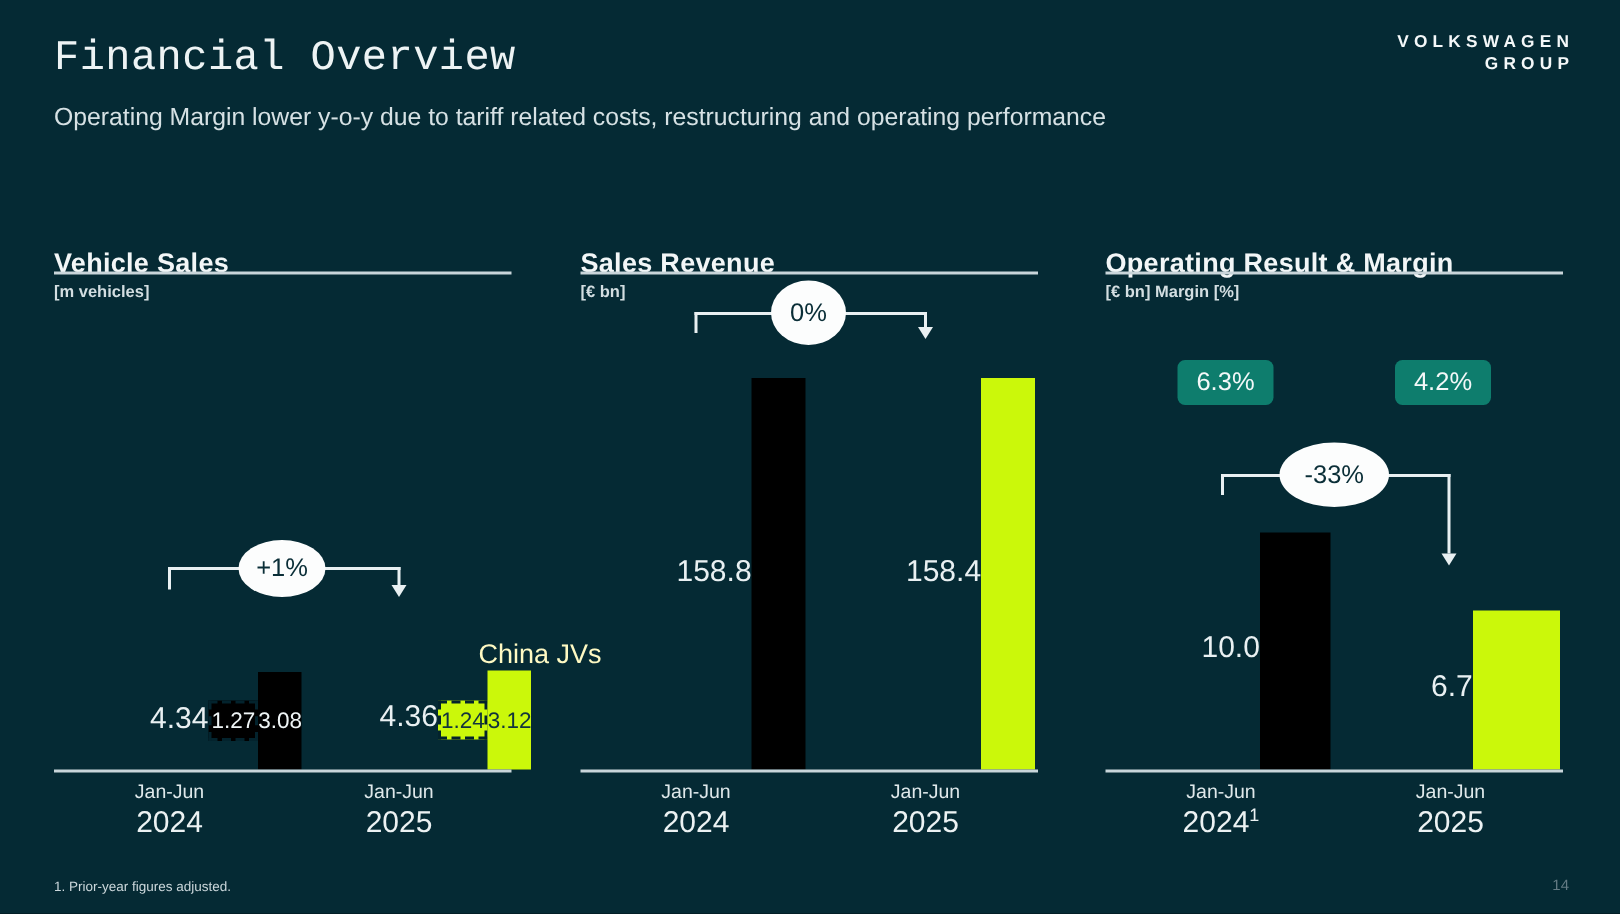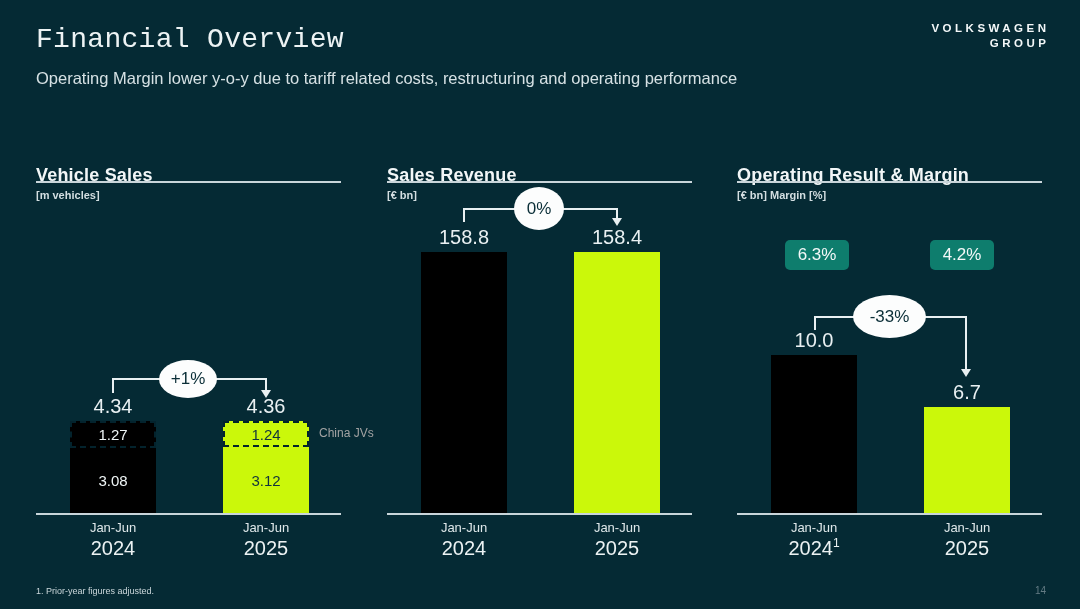--- a/index.html
+++ b/index.html
@@ -18,22 +18,22 @@
   .panel{position:absolute;top:148px;width:305px;height:440px;}
   .p1{left:36px}.p2{left:387px}.p3{left:737px}
   .chart-title{position:absolute;top:2px;left:0;font-size:18px;font-weight:bold;
                color:#F2F6F7;letter-spacing:.2px;}
   .rule{position:absolute;top:33px;left:0;width:100%;height:2px;background:#C9D5DA;}
   .unit{position:absolute;top:41px;left:0;font-size:11px;color:#D3DEE1;font-weight:bold;}
   .plot{position:absolute;top:0;left:0;width:305px;height:365px;}
   .axis{position:absolute;top:365px;left:0;width:100%;height:2px;background:#C9D5DA;}
 
   
-  .bar-col{position:absolute;bottom:0;width:86px;display:flex;flex-direction:column;
-           align-items:center;}
+  .bar-col{position:absolute;bottom:0;width:86px;display:flex;
+           align-items:center;margin-left:30px;}
   .b1{left:34px}.b2{left:187px}
   .bar-value{font-size:20px;color:#E9F0F2;margin-bottom:3px;}
   .bar{width:86px;}
   .teal{background:#000000}.lime{background:#CBF80A}
   .seg{width:86px;display:flex;align-items:center;justify-content:center;
        box-sizing:border-box;font-size:15px;}
   .seg-dashed{border:2px dashed #03232D;}
   .lbl-light{color:#EFF5F6}.lbl-dark{color:#11333D}
 
   
@@ -50,21 +50,21 @@
              border-right:5px solid transparent;border-top:8px solid #E9F0F2;}
   .oval{position:absolute;background:#FCFDFD;border-radius:50%;display:flex;
         align-items:center;justify-content:center;color:#0A2E37;font-size:17px;}
 
   
   .badge{position:absolute;top:92px;width:64px;height:30px;border-radius:5px;
          background:#0E7D6D;color:#F3F8F8;font-size:17px;display:flex;
          align-items:center;justify-content:center;}
   .m1{left:48px}.m2{left:193px}
 
-  .side-note{position:absolute;left:283px;top:278px;font-size:12px;color:#a3a3a3;
+  .side-note{position:absolute;left:283px;top:278px;font-size:18px;color:#fef9c3;
              white-space:nowrap;}
 
   .footnote{position:absolute;left:36px;bottom:13px;font-size:9px;color:#CBD7DB;}
   .pagenum{position:absolute;right:34px;bottom:13px;font-size:10px;color:#647B84;}
 </style>
 </head>
 <body>
 
 <div class="slide">
 

